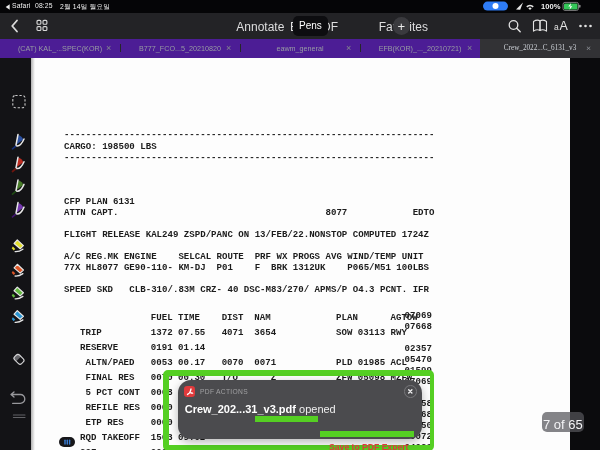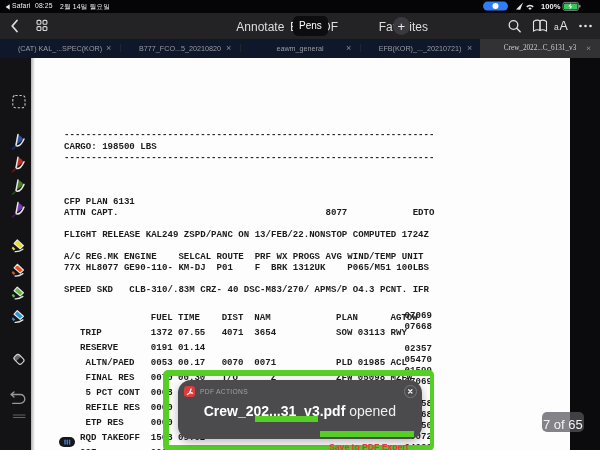--- a/index.html
+++ b/index.html
@@ -10,42 +10,42 @@
   #status{left:0;top:0;width:600px;height:13px;background:#050507;color:#f2f2f2;}
   #status .lt{position:absolute;left:5px;top:1px;font-size:7.5px;font-weight:700;letter-spacing:.1px;}
   
   #toolbar{left:0;top:13px;width:600px;height:26px;background:#232326;}
   .tbtxt{position:absolute;top:6.5px;font-size:12px;color:#dededf;margin-left:40px;}
   #pensbox{position:absolute;left:292.5px;top:2.5px;width:35.8px;height:20px;background:#0d0d10;border-radius:5px;}
   #pensbox span{position:absolute;left:0;right:0;top:4px;text-align:center;font-size:10px;color:#fff;}
   #pluscirc{position:absolute;left:392.5px;top:4.2px;width:17.5px;height:17.5px;border-radius:50%;background:#3a3a3e;}
   #pluscirc:after{content:"+";position:absolute;left:0;right:0;top:1.4px;text-align:center;font-size:13px;color:#ececec;font-weight:400;}
   
-  #tabbar{left:0;top:39px;width:600px;height:18.5px;background:#0f172a;}
+  #tabbar{left:0;top:39px;width:600px;height:18.5px;background:#4c1d95;}
   .tab{position:absolute;top:0;height:18.5px;}
   .tablbl{position:absolute;top:5px;width:100%;text-align:center;font-size:7.2px;color:#989ca3;white-space:nowrap;}
   .tabx{position:absolute;top:3.5px;font-size:9px;color:#84888e;font-weight:400;}
   .tabsep{position:absolute;top:5px;width:1px;height:8px;background:#26262a;}
   
   #sidebar{left:0;top:57.5px;width:31px;height:392.5px;background:#131316;}
   #page{left:31px;top:57.5px;width:539px;height:392.5px;background:#fdfdfd;}
   #pageshadow{left:31px;top:57.5px;width:4px;height:392.5px;background:linear-gradient(90deg,rgba(0,0,0,0.30),rgba(0,0,0,0));}
   pre{margin:0;position:absolute;font-family:"Liberation Mono",monospace;font-weight:700;color:#1c1c1c;font-size:9.08px;white-space:pre;}
   #doc1{left:64px;top:129.4px;line-height:11.3px;}
   #doc2{left:64px;top:196px;line-height:11px;}
   #doc3{left:80px;top:309.6px;line-height:15px;}
   #doc3r{left:404.6px;top:309.6px;line-height:11px;}
   
   #greenrect{left:163px;top:370px;width:270.7px;height:81px;border-style:solid;border-color:#55cf23;border-width:6.6px 4.3px 6.5px 6.5px;border-radius:5px;box-sizing:border-box;}
   
   #popup{left:178px;top:380px;width:243.9px;height:58.5px;background:#4b4b4e;border-radius:13px;box-shadow:0 3px 10px rgba(0,0,0,0.28);}
   #pdficon{position:absolute;left:5.8px;top:5.9px;width:11.6px;height:11.6px;background:#e03a3c;border-radius:3.2px;}
   #pdfact{position:absolute;left:22px;top:8.4px;font-size:6.7px;color:#a0a0a2;letter-spacing:.3px;}
   #pclose{position:absolute;left:226px;top:5.4px;width:12.6px;height:12.6px;border:1px solid #77777a;border-radius:50%;box-sizing:border-box;}
-  #ptext{position:absolute;left:6.7px;top:23px;font-size:14px;letter-spacing:0;color:#ffffff;font-weight:700;white-space:nowrap;margin-left:19px;}
+  #ptext{position:absolute;left:6.7px;top:23px;font-size:11px;letter-spacing:0;color:#ffffff;font-weight:700;white-space:nowrap;}
   #ptext span{font-weight:400;color:#efefef;}
   .gbar{position:absolute;background:#55cf23;}
   #save{position:absolute;right:13.5px;top:26px;font-size:8.6px;font-weight:700;color:#e0393c;margin-top:36px;}
   
   #pagepill{left:542px;top:411.5px;width:41.7px;height:20px;background:rgba(84,84,90,0.72);border-radius:5px;}
   #pagepill span{position:absolute;left:0;right:0;top:5px;text-align:center;font-size:13px;color:#f4f4f6;}
   
   #pencilpill{left:58.5px;top:436.5px;width:16.5px;height:10.5px;background:#17171a;border-radius:6px;}
 </style>
 </head>

